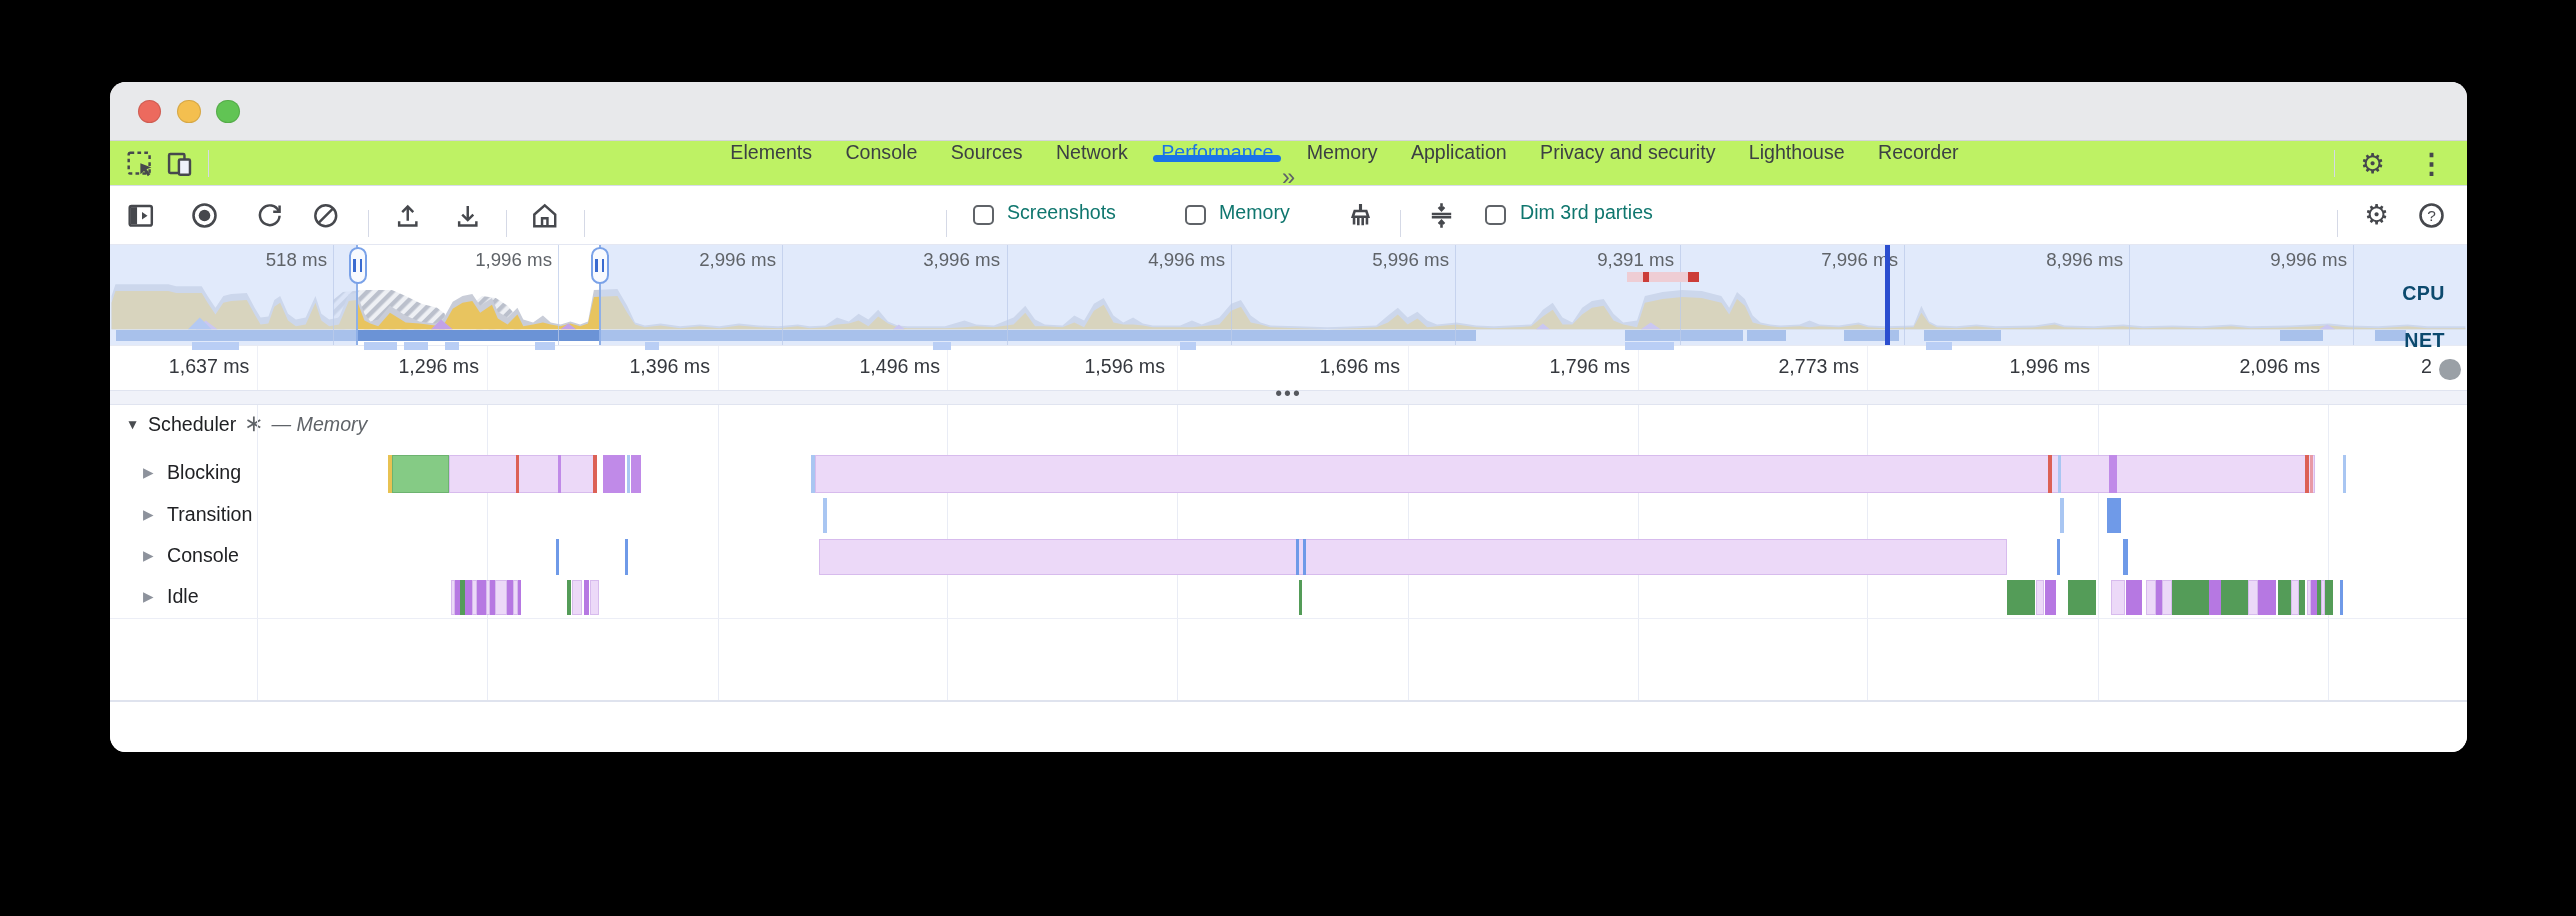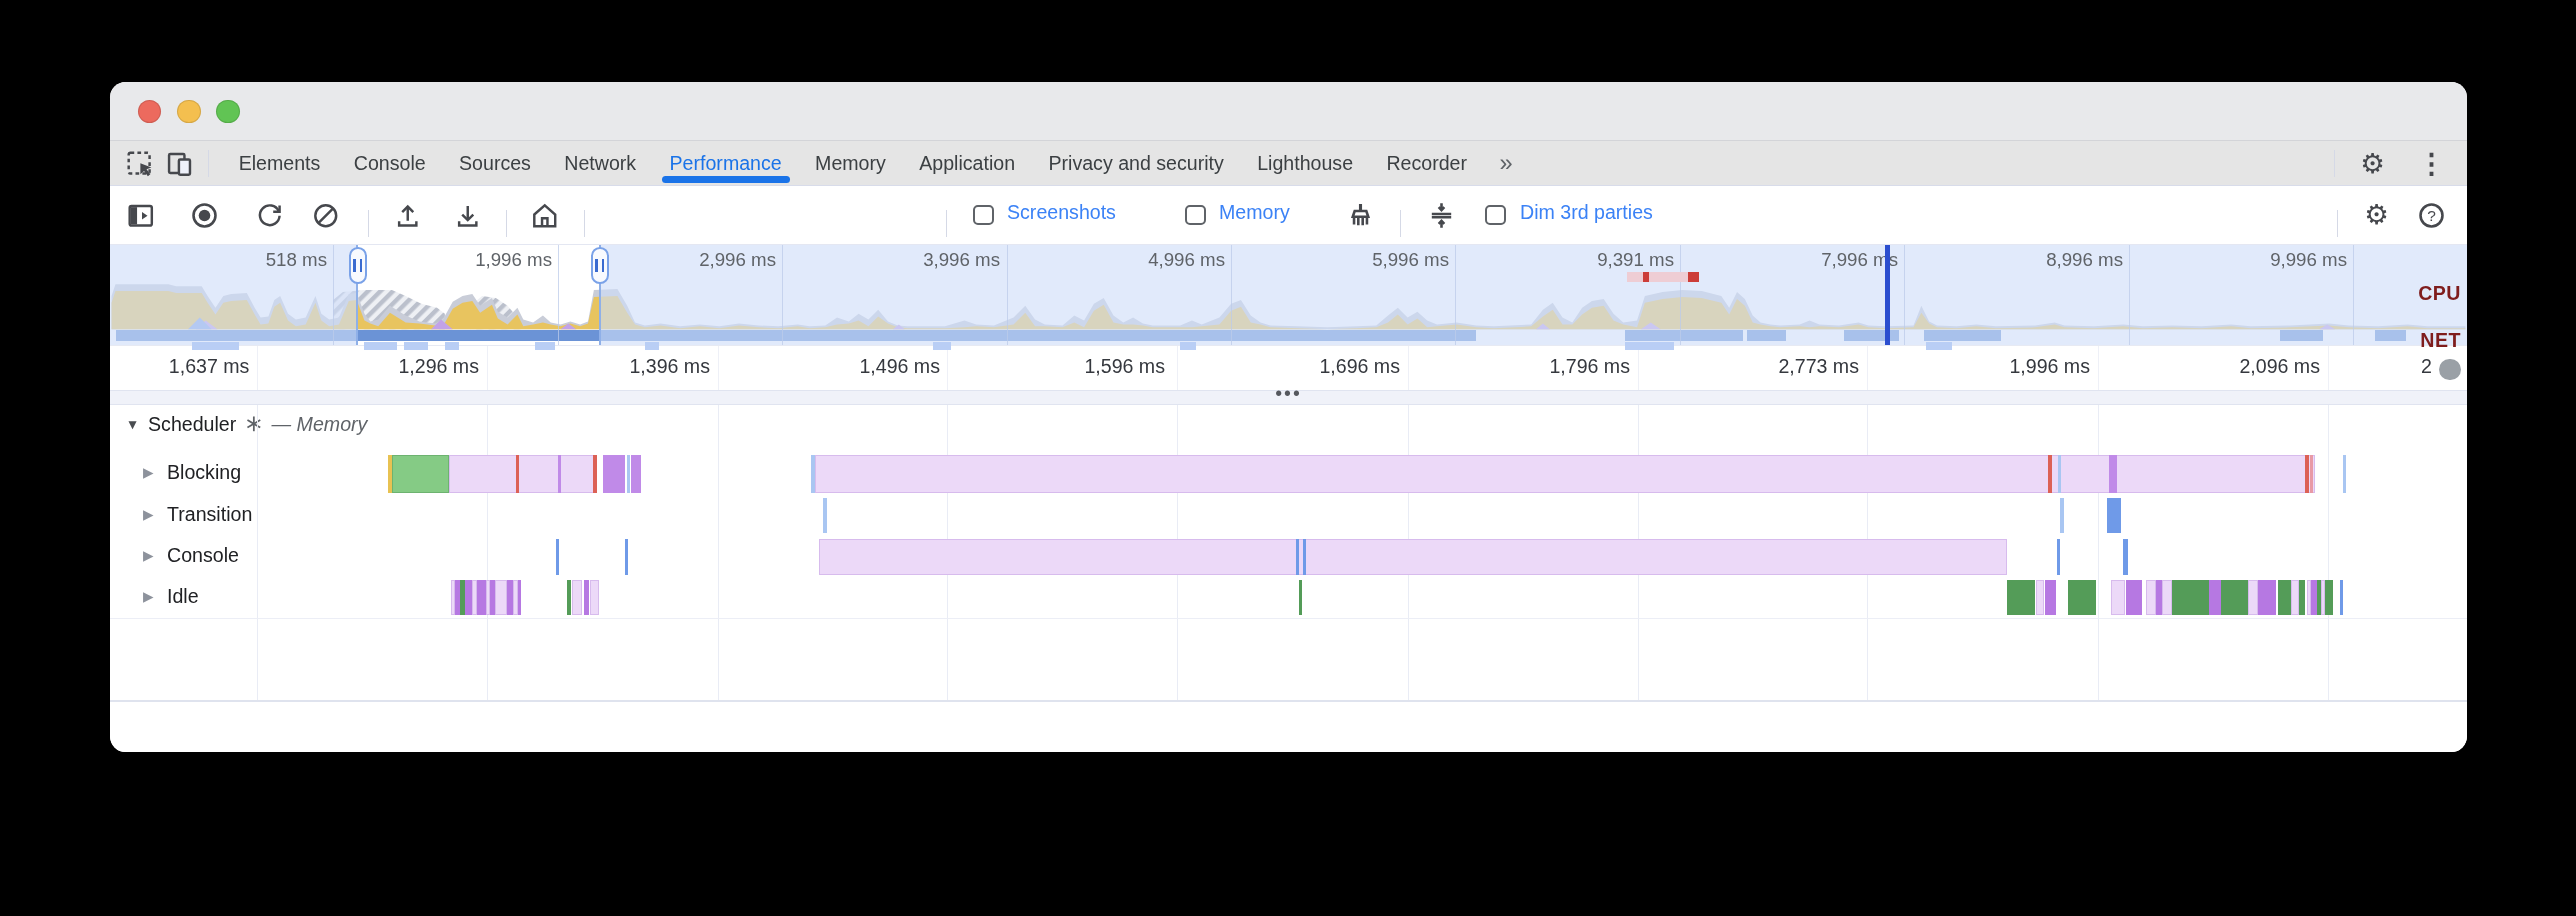--- a/index.html
+++ b/index.html
@@ -2,39 +2,39 @@
 <html><head>
 <meta charset="utf-8">
 <style>
   html,body{margin:0;padding:0;background:#000;}
   .stage{position:relative;width:2576px;height:917px;background:#000;overflow:hidden;font-family:"Liberation Sans",sans-serif;}
   .window{position:absolute;left:110px;top:82px;width:2357px;height:670px;background:#fff;border-radius:15.7px;overflow:hidden;box-shadow:0 29.5px 88px rgba(0,0,0,.65);}
   
   .titlebar{height:58px;background:#e8e9eb;border-bottom:1px solid #d3d4d8;position:relative;}
   .tl{position:absolute;top:17.7px;width:23.6px;height:23.6px;border-radius:50%;box-shadow:inset 0 0 0 1px rgba(0,0,0,.12);}
   
-  .tabbar{height:44px;background:#e5e5e5;border-bottom:1px solid #d8dcea;position:relative;display:flex;align-items:center;}
+  .tabbar{height:44px;background:#bef264;border-bottom:1px solid #d8dcea;position:relative;display:flex;align-items:center;flex-direction:column;}
   .tbicon{position:absolute;top:4.9px;width:35px;height:35px;display:flex;align-items:center;justify-content:center;border-radius:3.9px;}
   .vsep{position:absolute;top:8.8px;width:1px;height:27.5px;background:#d5d9e6;}
   #tab-strip{display:flex;align-items:stretch;height:100%;margin-left:112px;}
   .tab{padding:0 16.7px;font-size:19.6px;color:#3c4043;display:flex;align-items:center;position:relative;white-space:nowrap;}
   .tab.selected{color:#1a73e8;}
   .tab.selected::after{content:"";position:absolute;left:8.8px;right:8.8px;bottom:2px;height:6.9px;border-radius:3.9px;background:#1a73e8;}
   .overflow-chevron{font-size:23.6px;color:#5f6368;display:flex;align-items:center;padding:0 15.7px;}
   .glyph-btn{position:absolute;top:3.9px;width:37px;height:37px;display:flex;align-items:center;justify-content:center;font-size:27.5px;color:#45474c;}
   
   .ptoolbar{height:58px;background:#fff;border-bottom:1px solid #e4e7f2;position:relative;}
   .tbtn{position:absolute;top:11.8px;width:35px;height:35px;display:flex;align-items:center;justify-content:center;}
   .cbx{position:absolute;top:18.7px;width:20.6px;height:20.6px;border:2.5px solid #5f6368;border-radius:4.9px;background:#fff;box-sizing:border-box;}
-  .cblabel{position:absolute;top:14.7px;font-size:19.6px;color:#3b82f6;white-space:nowrap;}
+  .cblabel{position:absolute;top:14.7px;font-size:19.6px;color:#0f766e;white-space:nowrap;}
   svg.ic{stroke:#46484d;fill:none;stroke-width:2;}
   
   .overview{position:relative;height:100px;background:#fff;overflow:visible;border-bottom:1px solid #e7eaf3;}
   .ov-label{position:absolute;top:3.9px;width:147px;text-align:right;font-size:18.7px;color:#5f6368;white-space:nowrap;}
-  .cpu-net-label{position:absolute;right:6px;font-size:19.6px;font-weight:bold;color:#7f1d1d;letter-spacing:0.5px;}
+  .cpu-net-label{position:absolute;right:22px;font-size:19.6px;font-weight:bold;color:#0c4a6e;letter-spacing:0.5px;}
   
   .ruler{position:relative;height:44px;background:#fff;}
   .rul-label{position:absolute;top:8.8px;width:159px;text-align:right;font-size:19.6px;color:#35383e;white-space:nowrap;}
   
   .split{height:12.8px;background:#f0f2f9;border-top:1px solid #e0e4f0;border-bottom:1px solid #e0e4f0;display:flex;align-items:center;justify-content:center;}
   .split .dots{font-size:19.6px;line-height:5.9px;letter-spacing:2px;color:#55585e;margin-top:-6.9px;}
   
   .tracks{position:relative;height:295px;background:#fff;border-bottom:2px solid #dfe3ee;overflow:hidden;}
   .trk-header{position:absolute;left:15.7px;top:7.9px;display:flex;align-items:center;gap:8.8px;font-size:19.6px;color:#202124;}
   .trk-caret{font-size:13.7px;color:#494c50;}

